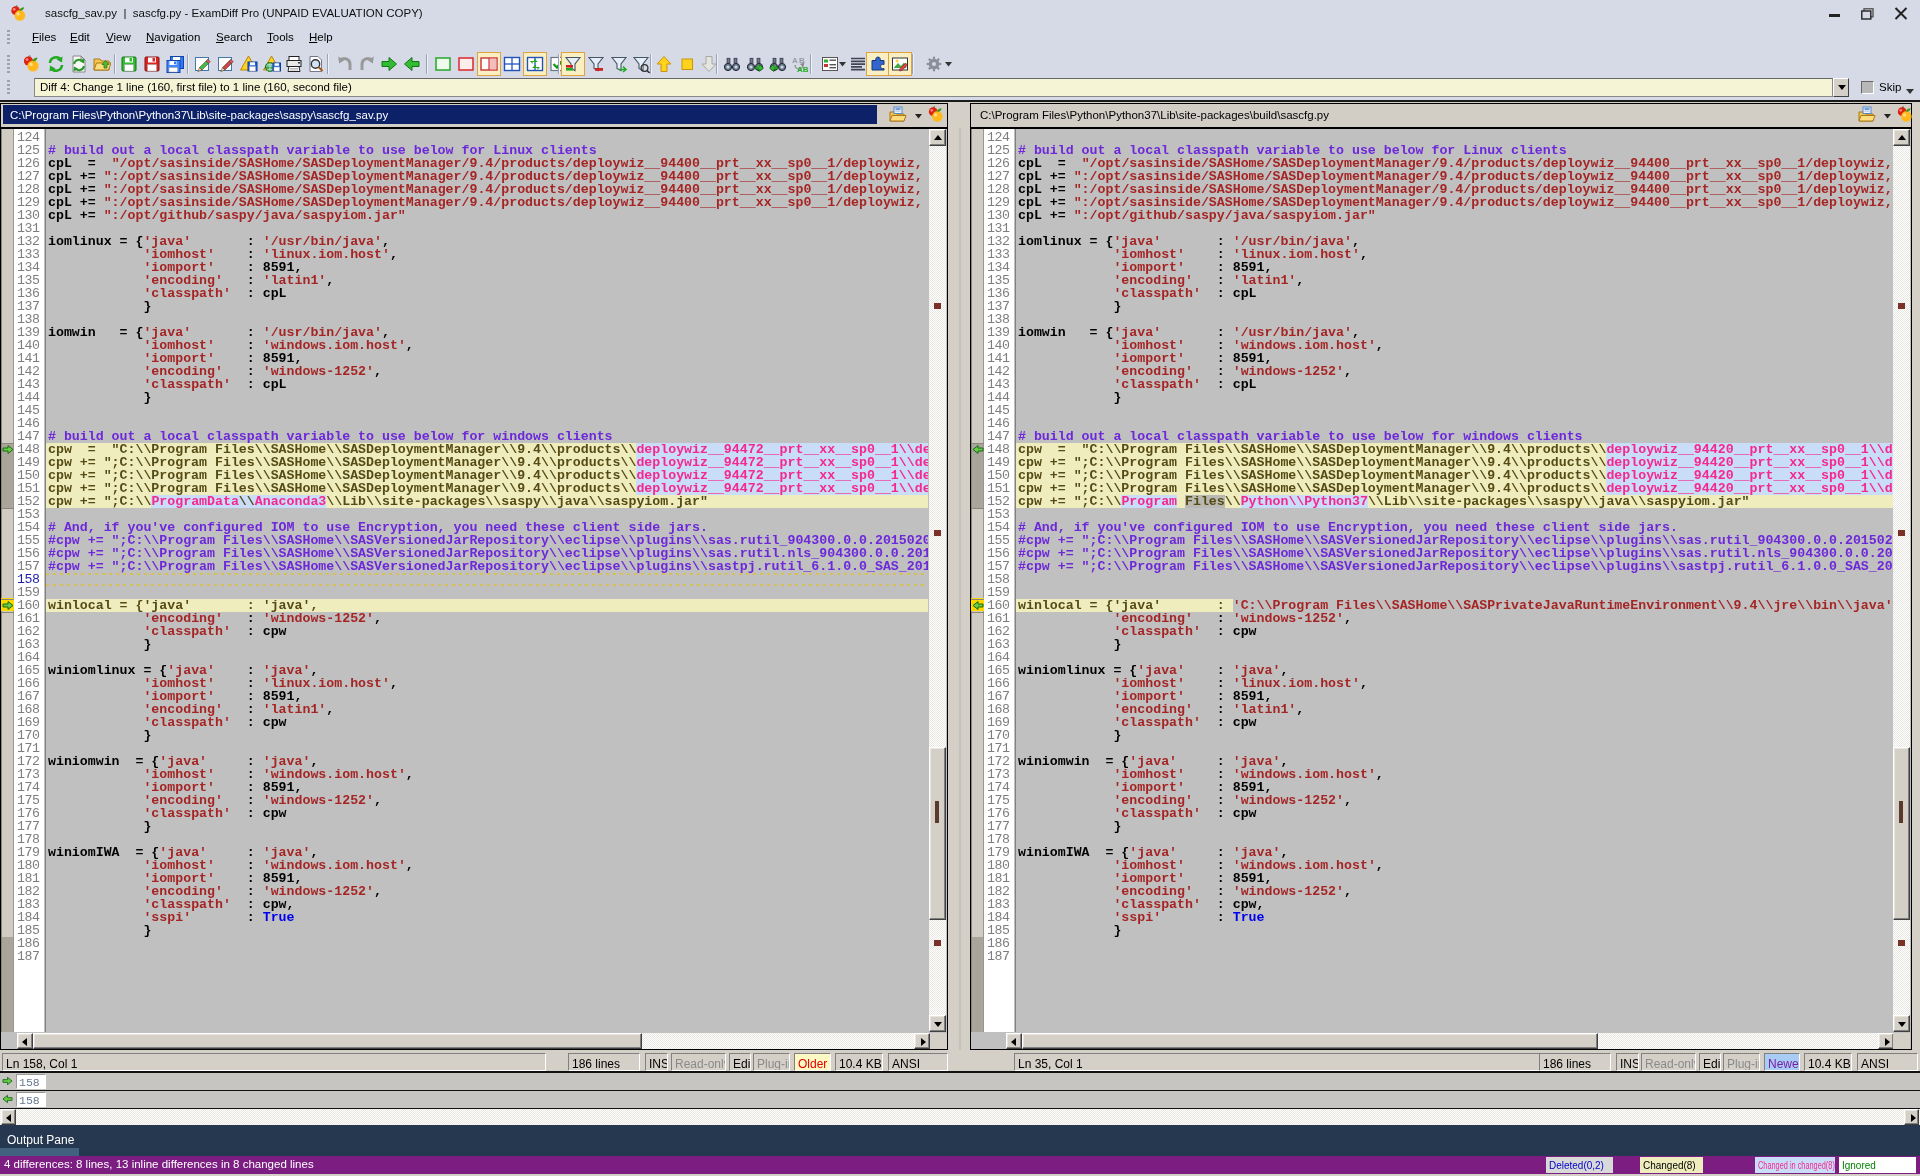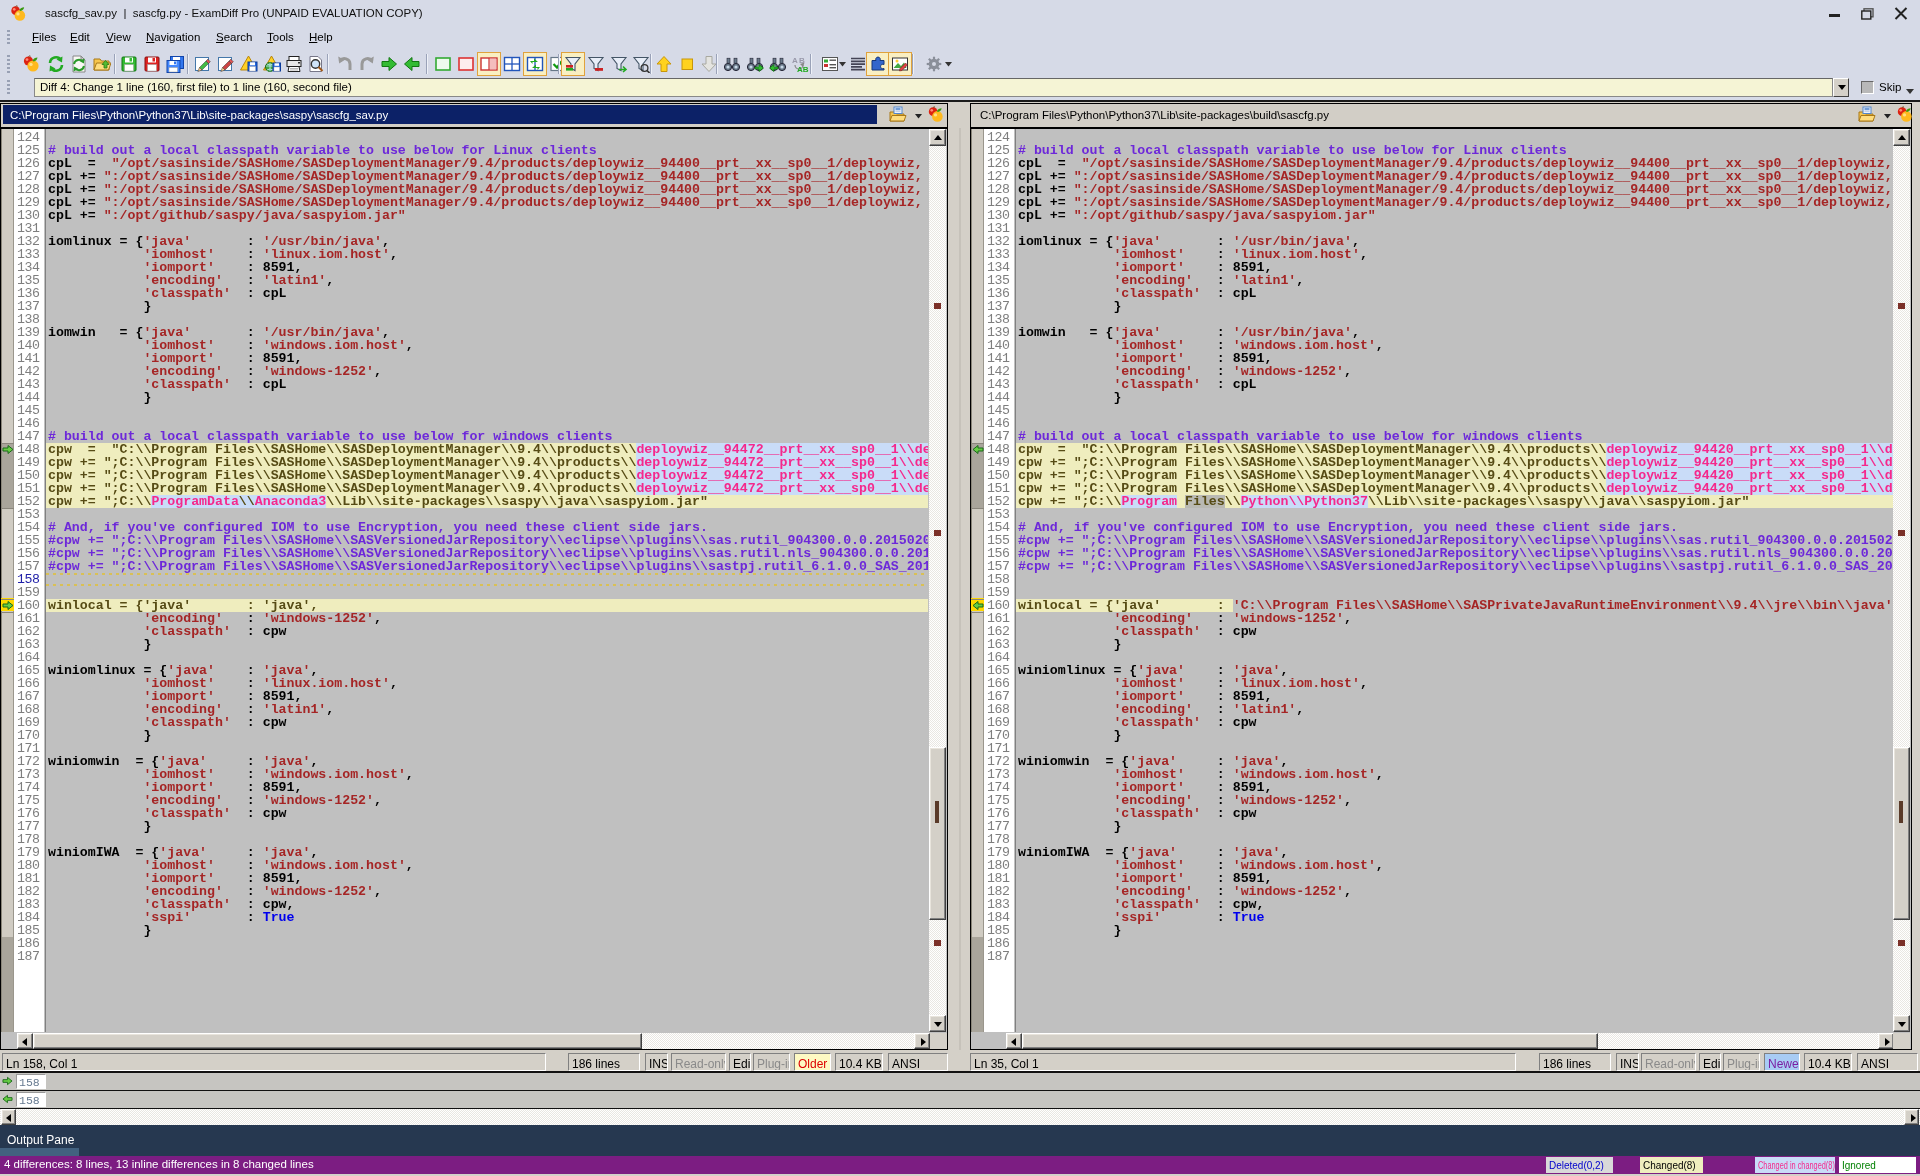--- a/index.html
+++ b/index.html
@@ -592,21 +592,21 @@
     <div class="r corner" style="left:1893px;top:1033px;width:17px;height:16px"></div>
     <div class="sb  r" style="left:2px;width:544px"><span class="">Ln 158, Col 1</span></div>
     <div class="sb  r" style="left:568px;width:72px"><span class="">186 lines</span></div>
     <div class="sb  r" style="left:645px;width:23px"><span class="">INS</span></div>
     <div class="sb  r" style="left:671px;width:55px"><span class="dis">Read-only</span></div>
     <div class="sb  r" style="left:729px;width:22px"><span class="">Edit</span></div>
     <div class="sb  r" style="left:753px;width:37px"><span class="dis">Plug-in</span></div>
     <div class="sb older r" style="left:794px;width:37px"><span class="red">Older</span></div>
     <div class="sb  r" style="left:835px;width:48px"><span class="">10.4 KB</span></div>
     <div class="sb  r" style="left:888px;width:60px"><span class="">ANSI</span></div>
-    <div class="sb  r" style="left:970px;width:546px"><span class="">Ln 35, Col 1</span></div>
+    <div class="sb  r" style="left:1014px;width:546px"><span class="">Ln 35, Col 1</span></div>
     <div class="sb  r" style="left:1539px;width:72px"><span class="">186 lines</span></div>
     <div class="sb  r" style="left:1616px;width:23px"><span class="">INS</span></div>
     <div class="sb  r" style="left:1641px;width:55px"><span class="dis">Read-only</span></div>
     <div class="sb  r" style="left:1699px;width:22px"><span class="">Edit</span></div>
     <div class="sb  r" style="left:1723px;width:37px"><span class="dis">Plug-in</span></div>
     <div class="sb newer r" style="left:1764px;width:36px"><span class="pur">Newer</span></div>
     <div class="sb  r" style="left:1804px;width:48px"><span class="">10.4 KB</span></div>
     <div class="sb  r" style="left:1857px;width:61px"><span class="">ANSI</span></div>
     <div class="r" style="left:0;top:1071px;width:1920px;height:2px;background:#111"></div>
     <div class="r orow" style="top:1073px"></div>

